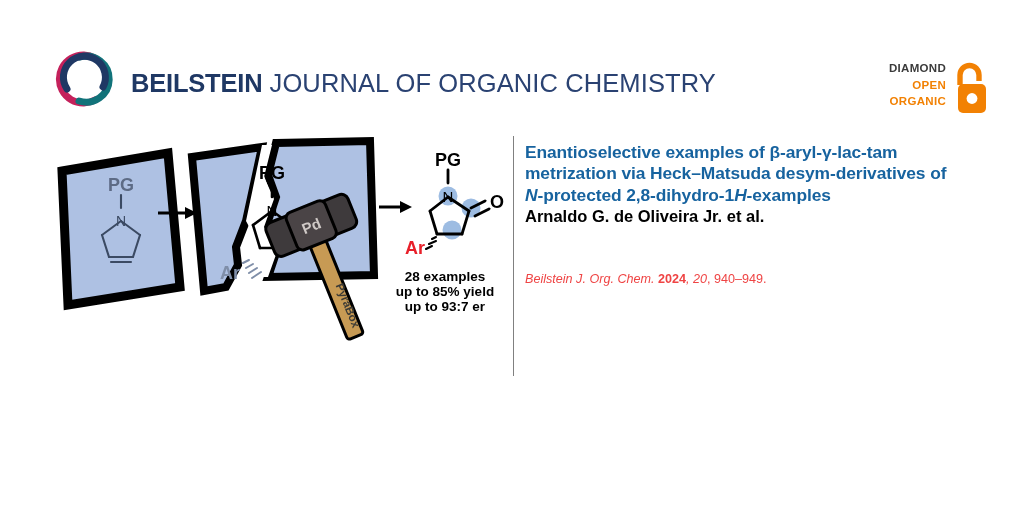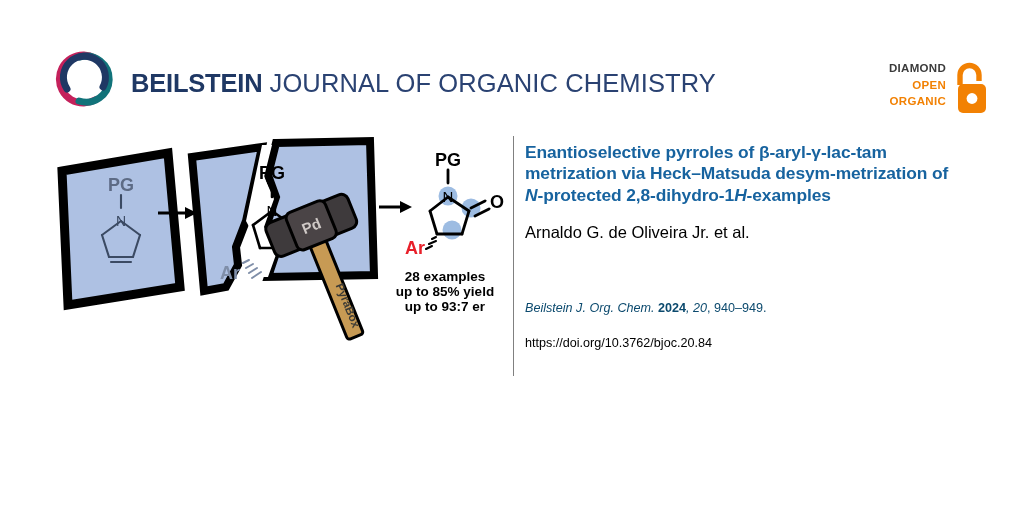--- a/index.html
+++ b/index.html
@@ -95,31 +95,31 @@
   #article-title {
     font-size: 17.4px;
     font-weight: bold;
     line-height: 21.3px;
     color: #17639f;
     letter-spacing: -0.1px;
     margin: 0;
   }
   #article-title i { font-style: italic; }
   #article-authors {
-    margin-top: 16px;
+    margin-top: 0;
     font-size: 16.5px;
     line-height: 20px;
     color: #000;
-    font-weight: normal;
+    font-weight: bold;
   }
   #article-citation {
-    margin-top: 58px;
+    margin-top: 45px;
     font-size: 12.6px;
     line-height: 17px;
-    color: #0c4a6e;
+    color: #ef4444;
   }
   #article-citation .it { font-style: italic; }
   #article-citation .bd { font-weight: bold; font-style: normal; }
   #article-doi {
     margin-top: 17px;
     font-size: 12.6px;
     line-height: 18.5px;
     color: #000;
   }
   .stats-text { font-weight: bold; }
@@ -266,22 +266,21 @@
 
       <text x="405" y="146" class="stats-text" font-family="Liberation Sans, sans-serif" font-size="13.5" fill="#000" text-anchor="middle">28 examples</text>
       <text x="405" y="161" class="stats-text" font-family="Liberation Sans, sans-serif" font-size="13.5" fill="#000" text-anchor="middle">up to 85% yield</text>
       <text x="405" y="176" class="stats-text" font-family="Liberation Sans, sans-serif" font-size="13.5" fill="#000" text-anchor="middle">up to 93:7 er</text>
     </g>
   </svg>
 </div>
 
 <div id="article-info">
 
-  <div id="article-title"><span>Enantioselective pyrroles of β-aryl-γ-lac-</span><span>tam metrization via Heck–Matsuda desym-</span><span>metrization of </span><i>N</i><span>-protected 2,8-dihydro-1</span><i>H</i><span>-</span><span>examples</span></div>
+  <div id="article-title"><span>Enantioselective examples of β-aryl-γ-lac-</span><span>tam metrization via Heck–Matsuda desym-</span><span>derivatives of </span><i>N</i><span>-protected 2,8-dihydro-1</span><i>H</i><span>-</span><span>examples</span></div>
 
   <div id="article-authors">Arnaldo G. de Oliveira Jr. et al.</div>
 
   <div id="article-citation"><span class="it">Beilstein J. Org. Chem.</span><span> </span><span class="bd">2024</span><span class="it">, </span><span class="it">20</span><span>, </span><span>940–949.</span></div>
 
   <div id="article-doi">
-    <div>https://doi.org/10.3762/bjoc.20.84</div>
   </div>
 </div>
 
 </body></html>

